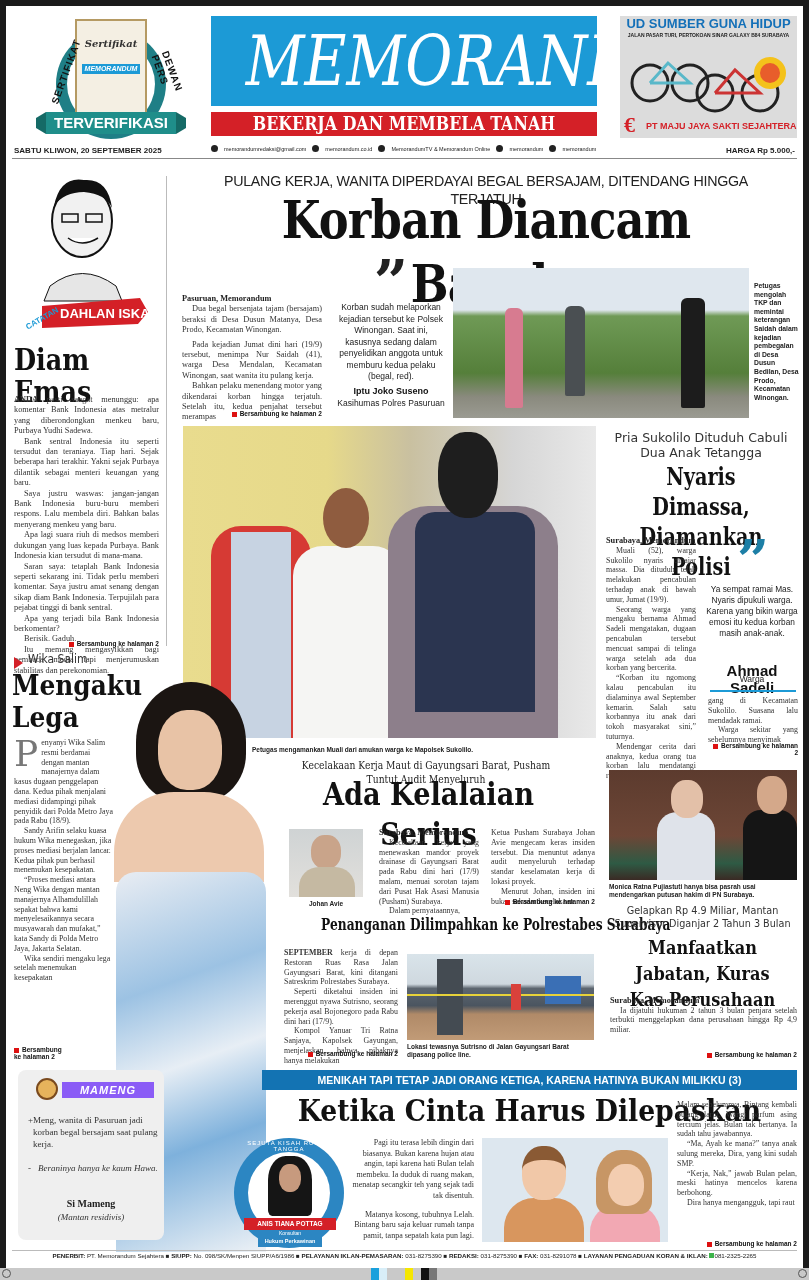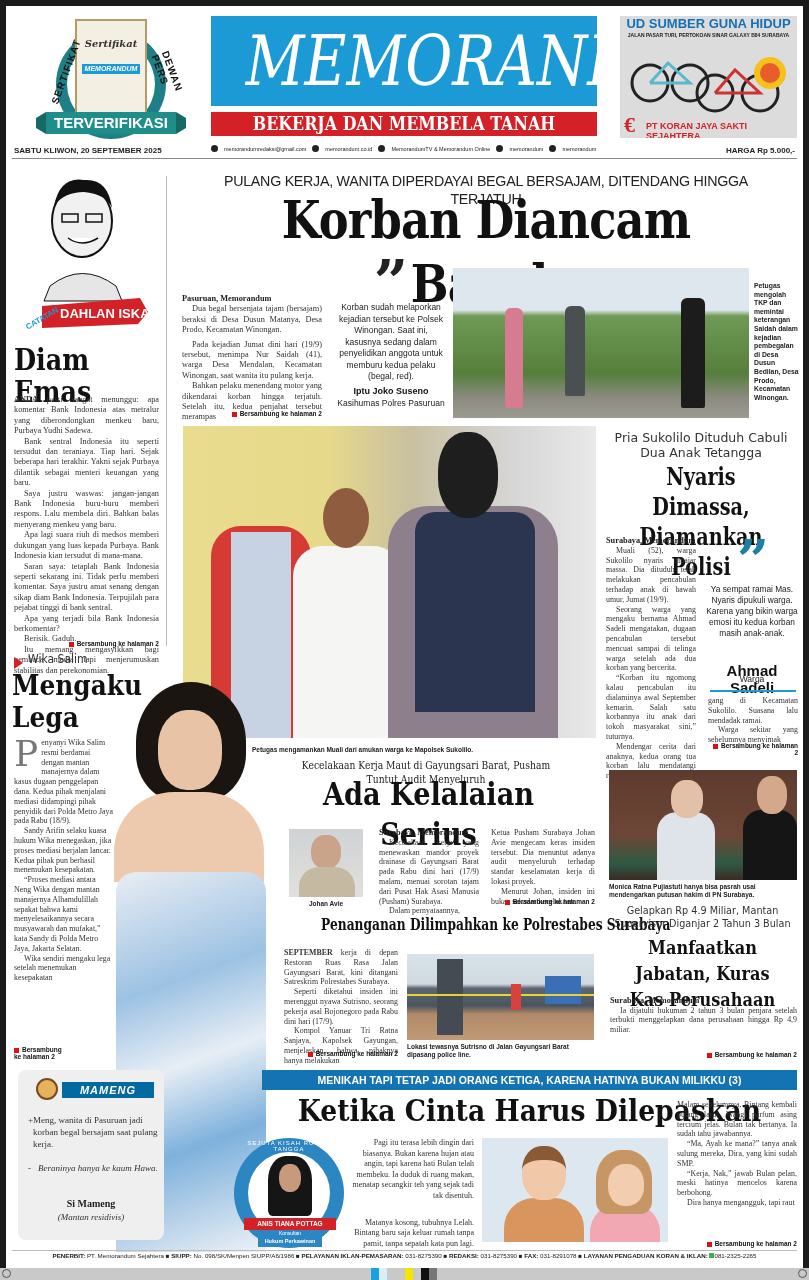--- a/index.html
+++ b/index.html
@@ -57,21 +57,21 @@
       <circle cx="30" cy="45" r="18" fill="none" stroke="#222" stroke-width="3"></circle>
       <circle cx="70" cy="45" r="18" fill="none" stroke="#222" stroke-width="3"></circle>
       <polyline points="30,45 48,25 70,45 52,45 30,45" fill="none" stroke="#59b8c9" stroke-width="3"></polyline>
       <circle cx="95" cy="55" r="18" fill="none" stroke="#222" stroke-width="3"></circle>
       <circle cx="140" cy="55" r="18" fill="none" stroke="#222" stroke-width="3"></circle>
       <polyline points="95,55 115,32 140,55 118,55 95,55" fill="none" stroke="#c33" stroke-width="3"></polyline>
       <circle cx="150" cy="35" r="16" fill="#f4c21b"></circle>
       <circle cx="150" cy="35" r="10" fill="#e85d2b"></circle>
     </svg>
     <div class="abs" style="left:4px;top:96px;font-size:22px;color:#d42027;font-weight:bold;">€</div>
-    <div class="abs cond" style="left:26px;top:105px;font-size:9px;font-weight:bold;color:#d42027;">PT KORAN JAYA SAKTI SEJAHTERA</div>
+    <div class="abs cond" style="left:26px;top:105px;font-size:9px;font-weight:bold;color:#d42027;">PT MAJU JAYA SAKTI SEJAHTERA</div>
   </div>
 
   <div class="abs cond" style="left:8px;top:140px;font-size:8px;font-weight:bold;color:#222;">SABTU KLIWON, 20 SEPTEMBER 2025</div>
   <div class="abs" style="left:205px;top:139px;display:flex;gap:6px;align-items:center;">
     <span style="display:inline-block;width:7px;height:7px;border-radius:50%;background:#222;"></span>
     <span class="cond" style="font-size:5.5px;color:#222;">memorandumredaksi@gmail.com</span>
     <span style="display:inline-block;width:7px;height:7px;border-radius:50%;background:#222;"></span>
     <span class="cond" style="font-size:5.5px;color:#222;">memorandum.co.id</span>
     <span style="display:inline-block;width:7px;height:7px;border-radius:50%;background:#222;"></span>
     <span class="cond" style="font-size:5.5px;color:#222;">MemorandumTV &amp; Memorandum Online</span>
@@ -226,21 +226,21 @@
   <div class="abs" style="left:600px;top:898px;width:193px;text-align:center;font-family:'DejaVu Sans',sans-serif;font-size:10.5px;line-height:13px;color:#333;transform:scaleX(0.92);">Gelapkan Rp 4.9 Miliar, Mantan Supervisor Diganjar 2 Tahun 3 Bulan</div>
   <div class="abs" style="left:598px;top:928px;width:197px;text-align:center;font-family:'DejaVu Serif',serif;font-weight:bold;font-size:19px;line-height:26px;color:#111;transform:scaleX(0.85);">Manfaatkan Jabatan, Kuras Kas Perusahaan</div>
   <div class="abs body-text" style="left:604px;top:990px;width:187px;font-size:7.9px;line-height:9.6px;">
     <p class="dateline">Surabaya, Memorandum</p>
     <p>Ia dijatuhi hukuman 2 tahun 3 bulan penjara setelah terbukti menggelapkan dana perusahaan hingga Rp 4,9 miliar.</p>
   </div>
   <div class="abs cont" style="left:604px;top:1045px;width:187px;">Bersambung ke halaman 2</div>
 
   <div class="abs" style="left:12px;top:1064px;width:146px;height:170px;background:#efefef;border-radius:8px;">
     <div class="abs" style="left:18px;top:8px;width:22px;height:22px;background:#e6b35c;border-radius:50%;border:2px solid #7a4a1e;"></div>
-    <div class="abs" style="left:44px;top:12px;width:92px;height:16px;background:#0369a1;">
+    <div class="abs" style="left:44px;top:12px;width:92px;height:16px;background:#8b5cf6;">
       <div class="sans" style="text-align:center;font-size:11px;font-weight:bold;font-style:italic;color:#fff;line-height:16px;letter-spacing:1px;">MAMENG</div>
     </div>
     <div class="abs" style="left:10px;top:44px;width:130px;display:flex;font-family:'Liberation Serif',serif;font-size:9px;line-height:12px;color:#333;">
       <span style="width:10px;">+</span>
       <span>Meng, wanita di Pasuruan jadi korban begal bersajam saat pulang kerja.</span>
     </div>
     <div class="abs" style="left:10px;top:92px;width:130px;display:flex;font-family:'Liberation Serif',serif;font-size:9px;line-height:12px;color:#333;font-style:italic;">
       <span style="width:10px;">-</span>
       <span>Beraninya hanya ke kaum Hawa.</span>
     </div>
@@ -261,21 +261,21 @@
     <div class="abs sans" style="left:6px;top:2px;width:98px;text-align:center;font-size:6px;color:#fff;letter-spacing:1px;">SEJUTA KISAH RUMAH TANGGA</div>
     <div class="abs sans" style="left:10px;top:80px;width:92px;height:12px;background:#d42027;text-align:center;font-size:6.5px;font-weight:bold;color:#fff;line-height:12px;">ANIS TIANA POTTAG</div>
     <div class="abs" style="left:24px;top:92px;width:64px;height:17px;background:#2c86c2;text-align:center;">
       <div class="sans" style="font-size:5px;color:#fff;line-height:7px;">Konsultan</div>
       <div class="sans" style="font-size:5.5px;font-weight:bold;color:#fff;line-height:8px;">Hukum Perkawinan</div>
     </div>
   </div>
 
   <div class="abs body-text" style="left:340px;top:1132px;width:128px;text-align:right;font-size:8px;line-height:10.6px;">
     <p style="text-indent:0">Pagi itu terasa lebih dingin dari biasanya. Bukan karena hujan atau angin, tapi karena hati Bulan telah membeku. Ia duduk di ruang makan, menatap secangkir teh yang sejak tadi tak disentuh.</p>
-    <p style="margin-top:16px">Matanya kosong, tubuhnya Lelah. Bintang baru saja keluar rumah tanpa pamit, tanpa sepatah kata pun lagi.</p>
+    <p style="margin-top:8px">Matanya kosong, tubuhnya Lelah. Bintang baru saja keluar rumah tanpa pamit, tanpa sepatah kata pun lagi.</p>
   </div>
   <div class="abs photo" style="left:476px;top:1132px;width:186px;height:104px;background:#dde7ef;">
     <div class="abs" style="left:22px;top:60px;width:80px;height:44px;background:#d8965e;border-radius:30px 30px 0 0;"></div>
     <div class="abs" style="left:40px;top:8px;width:44px;height:54px;background:#f1c8a8;border-radius:45%;border-top:14px solid #8a5a34;"></div>
     <div class="abs" style="left:108px;top:66px;width:70px;height:38px;background:#f2a8b3;border-radius:28px 28px 0 0;"></div>
     <div class="abs" style="left:114px;top:12px;width:56px;height:64px;background:#c79665;border-radius:45% 45% 20% 20%;"></div>
     <div class="abs" style="left:126px;top:26px;width:36px;height:42px;background:#f3cdb0;border-radius:45%;"></div>
   </div>
   <div class="abs body-text" style="left:671px;top:1094px;width:120px;font-size:7.9px;line-height:9.8px;">
     <p style="text-indent:0">Malam sebelumnya, Bintang kembali pulang larut. Wangi parfum asing tercium jelas. Bulan tak bertanya. Ia sudah tahu jawabannya.</p>

